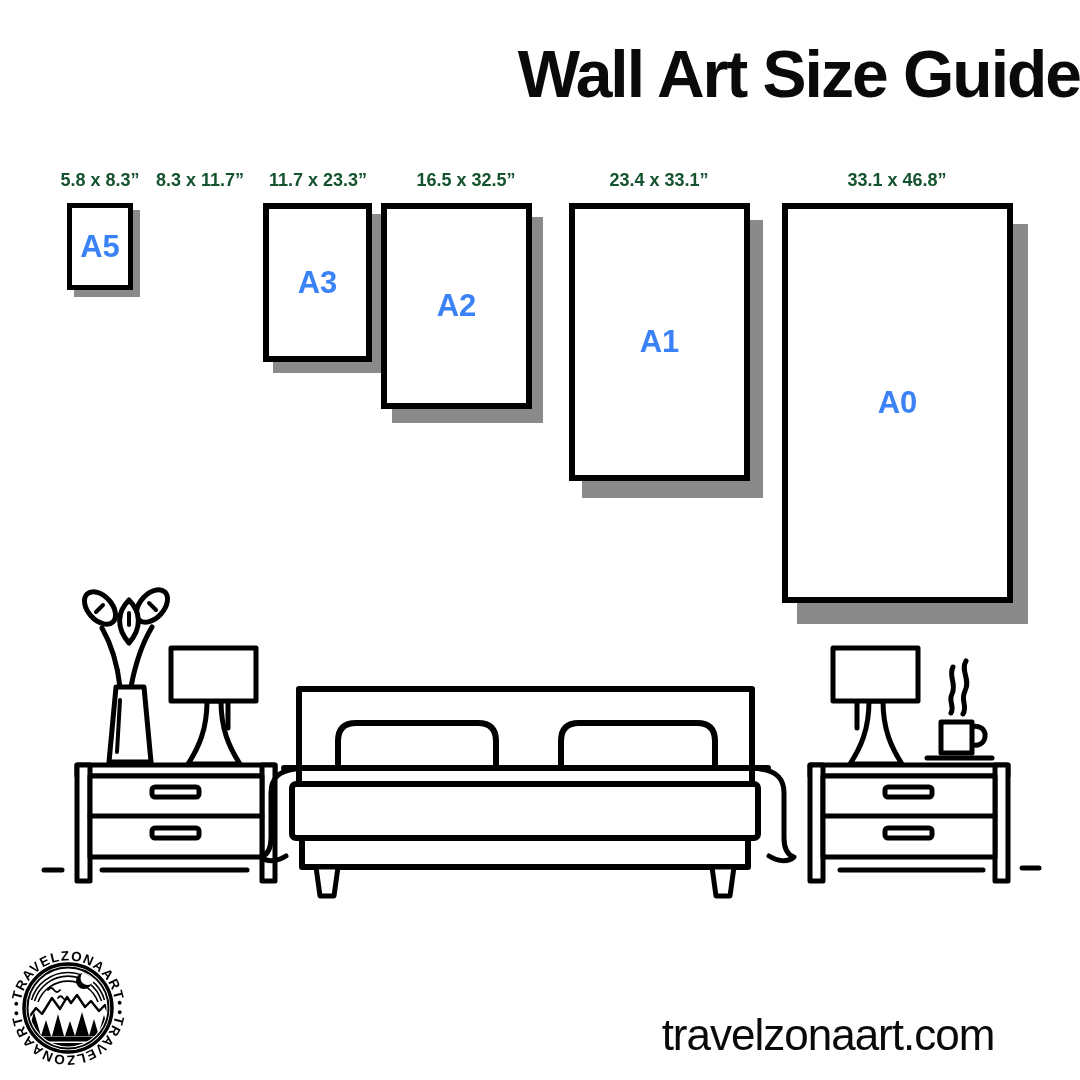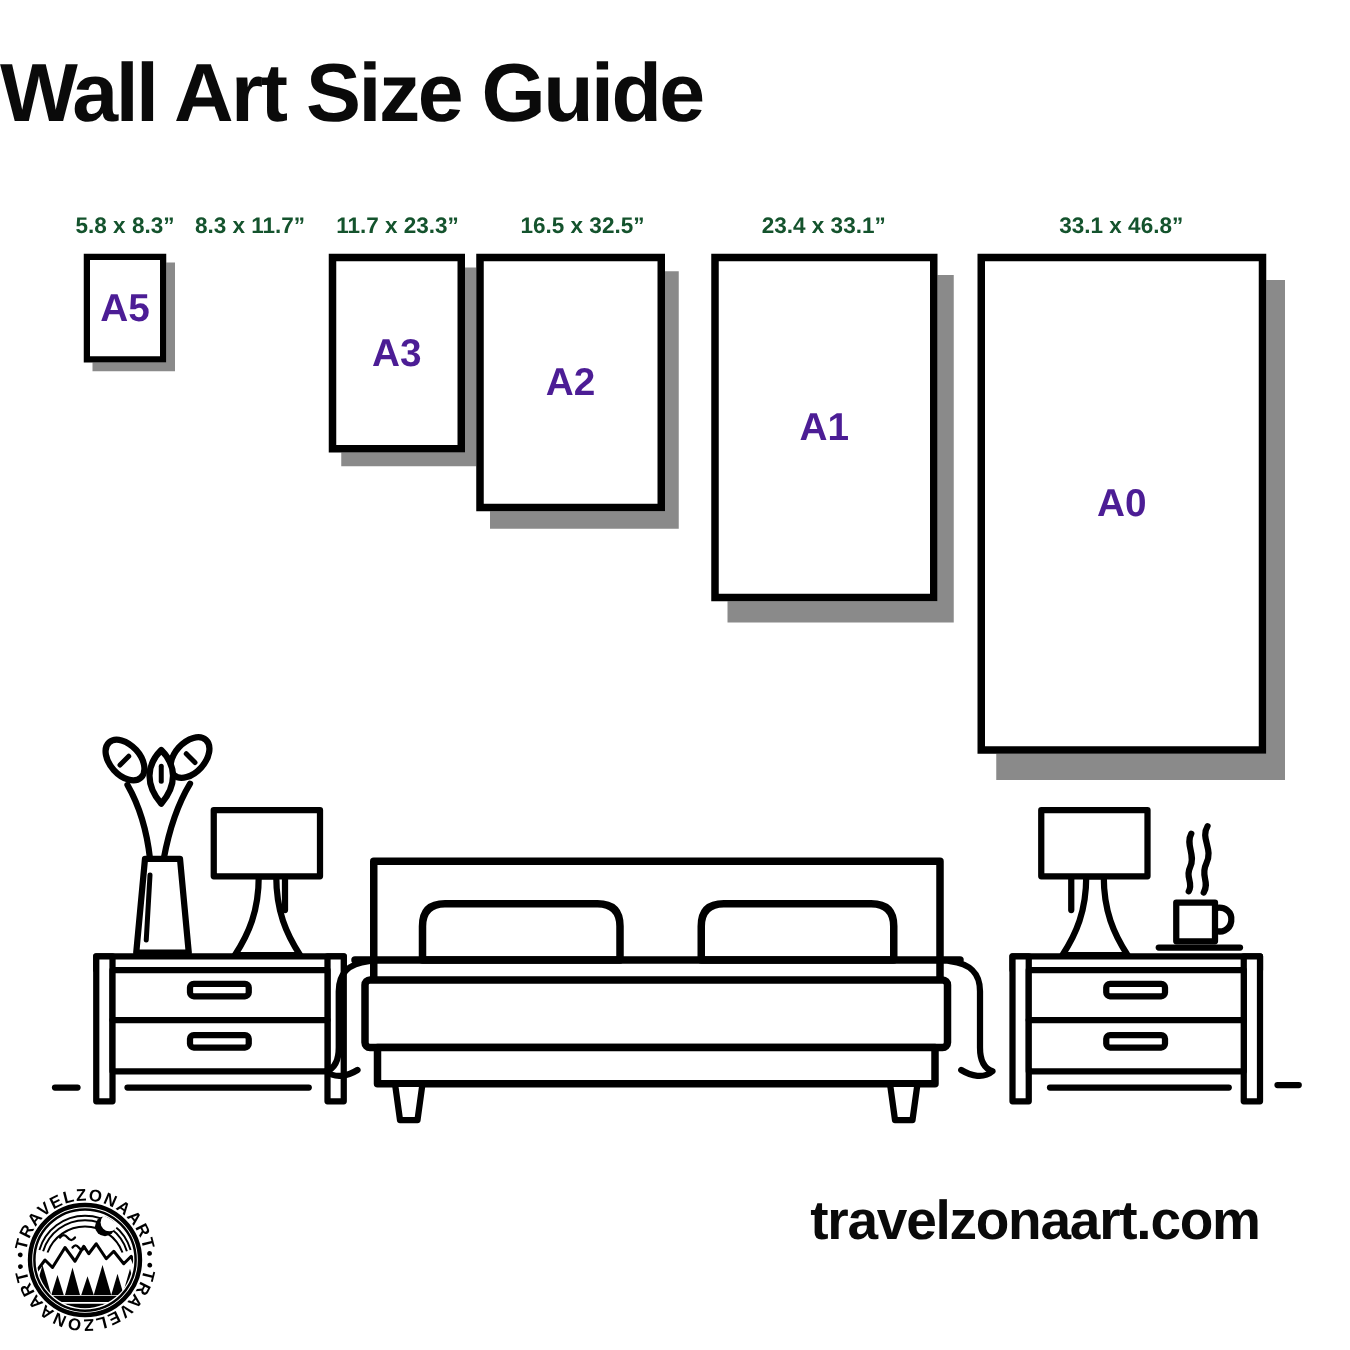--- a/index.html
+++ b/index.html
@@ -1,49 +1,49 @@
 <!DOCTYPE html>
 <html><head>
 <meta charset="utf-8">
 <style>
   html,body{margin:0;padding:0;background:#ffffff;}
   .canvas{
     position:relative;width:1080px;height:1080px;background:#fff;overflow:hidden;
     font-family:"Liberation Sans","DejaVu Sans",sans-serif;color:#000;
   }
   .title{
-    position:absolute;top:36px;left:0;width:1080px;margin:0;text-align:left;
+    position:absolute;top:36px;left:0;width:1080px;margin:0;text-align:right;
     font-size:66px;font-weight:700;letter-spacing:-2px;color:#0a0a0a;
   }
   .dim{
     position:absolute;top:170px;height:24px;font-size:18px;font-weight:700;
     text-align:center;white-space:nowrap;color:#14532d;
   }
   .d-a5{left:42px;width:116px}
   .d-a4{left:142px;width:116px}
   .d-a3{left:260px;width:116px}
   .d-a2{left:408px;width:116px}
   .d-a1{left:601px;width:116px}
   .d-a0{left:839px;width:116px}
   .frame{
     position:absolute;box-sizing:border-box;background:#fff;border:6px solid #000;
     display:flex;align-items:center;justify-content:center;
   }
-  .frame .letter{font-weight:700;font-size:31px;color:#4c1d95;}
+  .frame .letter{font-weight:700;font-size:31px;color:#3b82f6;}
   .f-a5{left:67px; top:203px;width:66px; height:87px; border-width:5px;box-shadow:7px 7px 0 #8a8a8a}
   .f-a4{left:156px;top:203px;width:89px; height:110px;border-width:5px;box-shadow:8px 9px 0 #8a8a8a}
   .f-a3{left:263px;top:203px;width:109px;height:159px;box-shadow:10px 11px 0 #8a8a8a}
   .f-a2{left:381px;top:203px;width:151px;height:206px;box-shadow:11px 14px 0 #8a8a8a}
   .f-a1{left:569px;top:203px;width:181px;height:278px;box-shadow:13px 17px 0 #8a8a8a}
   .f-a0{left:782px;top:203px;width:231px;height:400px;box-shadow:15px 21px 0 #8a8a8a}
   .scene{position:absolute;left:0;top:580px;width:1080px;height:330px;}
   .logo{position:absolute;left:0;top:938px;width:140px;height:142px;}
   .website{
-    position:absolute;top:952px;left:588px;width:480px;text-align:center;
-    font-size:44px;font-weight:700;letter-spacing:-1px;color:#0a0a0a;white-space:nowrap;
+    position:absolute;top:1010px;left:588px;width:480px;text-align:center;
+    font-size:44px;font-weight:400;letter-spacing:-1px;color:#0a0a0a;white-space:nowrap;
   }
   .ring-text{font-family:"Liberation Sans",sans-serif;font-weight:700;font-size:13.5px;letter-spacing:1px;fill:#000;}
 </style>
 </head>
 <body>
 
 <div class="canvas">
 
   <h1 class="title">Wall Art Size Guide</h1>
 

